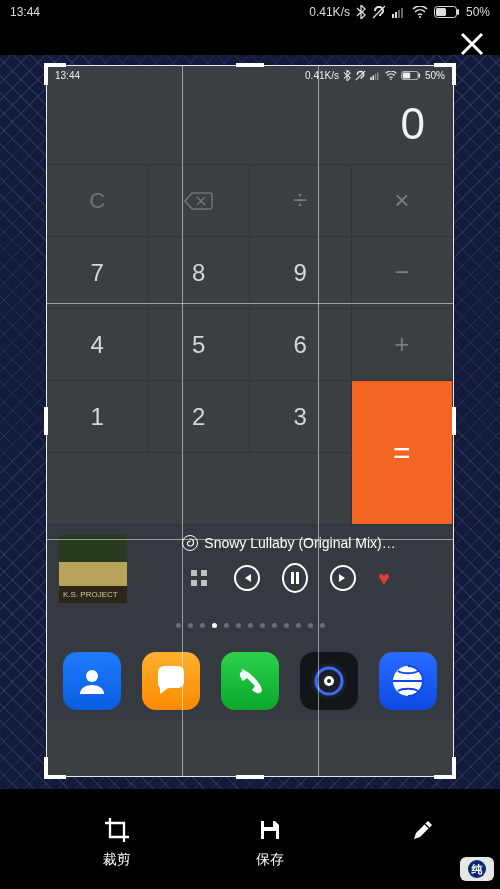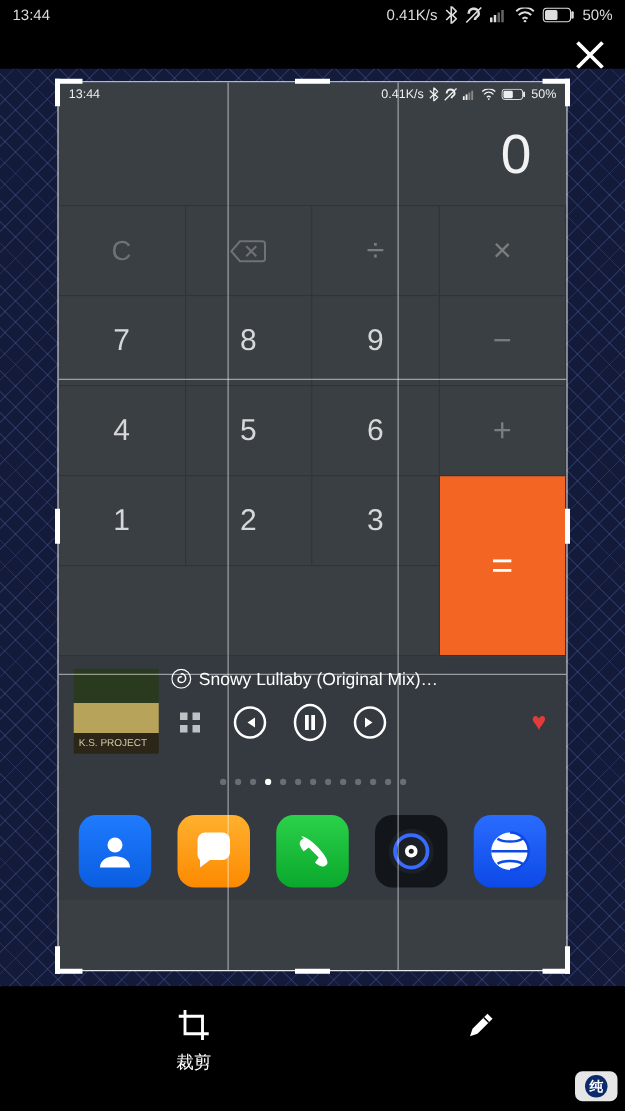--- a/index.html
+++ b/index.html
@@ -100,21 +100,21 @@
     padding: 10px 12px 6px 12px;
     display: grid;
     grid-template-columns: 68px 1fr;
     column-gap: 10px;
   }
   .album {
     width: 68px; height: 68px; background: linear-gradient(#2a3a1f 0 40%, #b8a35a 40% 75%, #2c2618 75% 100%);
     position: relative;
   }
   .album .albtxt { position: absolute; left: 4px; bottom: 4px; font-size: 8px; color: #d0c9a4; }
-  .music-right { display: flex; flex-direction: column; }
+  .music-right { display: flex; flex-direction: column; align-items: center; }
   .track-row { display: flex; align-items: center; gap: 6px; font-size: 14px; color: #fff; white-space: nowrap; overflow: hidden; }
   .netease-badge { width: 16px; height: 16px; border: 1.5px solid #fff; border-radius: 50%; display: inline-flex; align-items: center; justify-content: center; font-size: 10px; }
   .controls { display: flex; align-items: center; gap: 22px; margin-top: 14px; padding-left: 2px; }
   .ctl { width: 26px; height: 26px; display: flex; align-items: center; justify-content: center; }
   .ring { width: 26px; height: 26px; border: 2px solid #fff; border-radius: 50%; display: flex; align-items: center; justify-content: center; }
   .heart { color: #e23b3b; font-size: 20px; margin-left: auto; margin-right: 4px; }
 
   .page-dots { display: flex; justify-content: center; gap: 7px; padding: 14px 0 16px 0; background: #343a40; }
   .dot { width: 5px; height: 5px; border-radius: 50%; background: #6a6e72; }
   .dot.active { background: #fff; }
@@ -125,21 +125,21 @@
   .app.contacts { background: linear-gradient(#1f7bff,#0a5de0); }
   .app.sms      { background: linear-gradient(#ffb02e,#fc8a00); }
   .app.phone    { background: linear-gradient(#2bd14a,#0aa82c); }
   .app.music    { background: #12161a; }
   .app.browser  { background: linear-gradient(#2a6cff,#0d49e6); }
 
   
   .toolbar {
     position: absolute; left: 0; right: 0; bottom: 0; height: 100px;
     background: #000; display: flex; justify-content: space-around; align-items: flex-start;
-    padding-top: 16px;
+    padding-top: 26px;
     margin-left: 40px;
   }
   .tool { display: flex; flex-direction: column; align-items: center; gap: 6px; width: 72px; cursor: pointer; }
   .tool .ticon { width: 30px; height: 30px; display: flex; align-items: center; justify-content: center; }
   .tool .tlabel { font-size: 14px; color: #fff; }
 
   
   .watermark {
     position: absolute; right: 6px; bottom: 8px;
     display: flex; align-items: center; gap: 6px;
@@ -401,20 +401,30 @@
   <div class="tool">
     <div class="ticon">
       <svg width="26" height="26" viewBox="0 0 26 26">
           <path d="M6 1v19h19M1 6h19v19" stroke="#fff" stroke-width="2.3" fill="none"></path>
         </svg>
     </div>
     <div class="tlabel">裁剪</div>
   </div>
   <div class="tool">
     <div class="ticon">
+      <svg width="24" height="24" viewBox="0 0 24 24">
+          <path d="M3 3h14l4 4v14H3V3z" fill="#fff"></path>
+          <rect x="6" y="3" width="9" height="6" fill="#000"></rect>
+          <rect x="6" y="13" width="12" height="8" fill="#000"></rect>
+        </svg>
+    </div>
+    <div class="tlabel">保存</div>
+  </div>
+  <div class="tool">
+    <div class="ticon">
       <svg width="26" height="26" viewBox="0 0 26 26">
           <path d="M4 22l2-6L18 4l4 4L10 20l-6 2z" fill="#fff"></path>
           <path d="M15 7l4 4" stroke="#000" stroke-width="1.3"></path>
         </svg>
     </div>
   </div>
 </div>
 
 <div class="watermark">
   <div class="wm-badge">纯</div>

